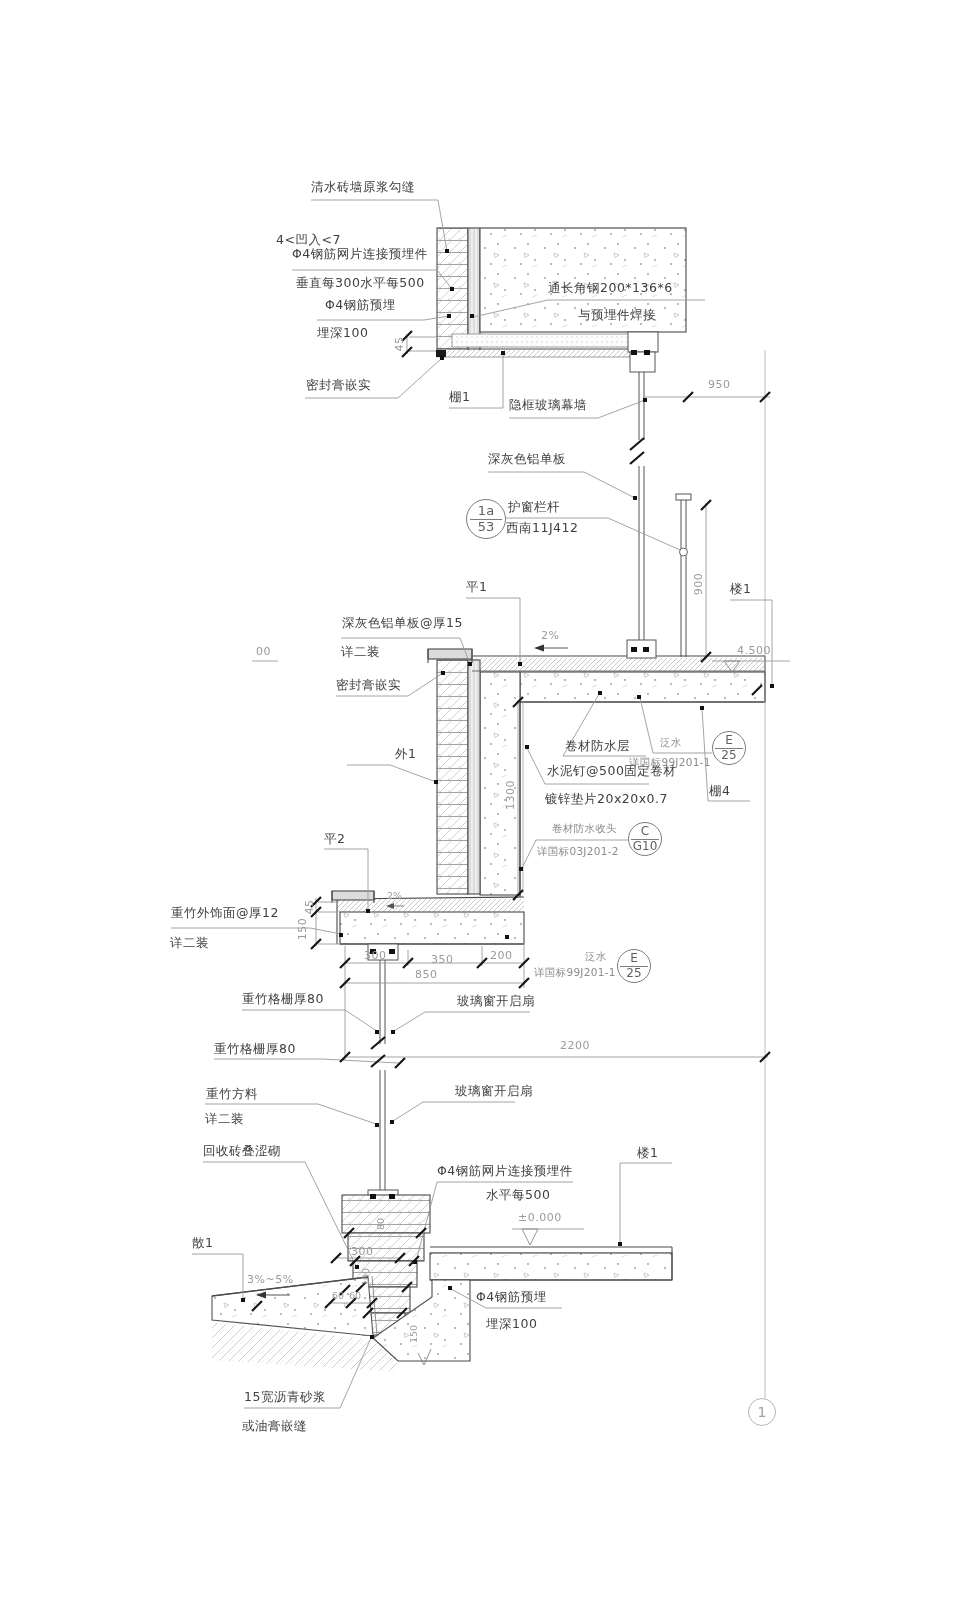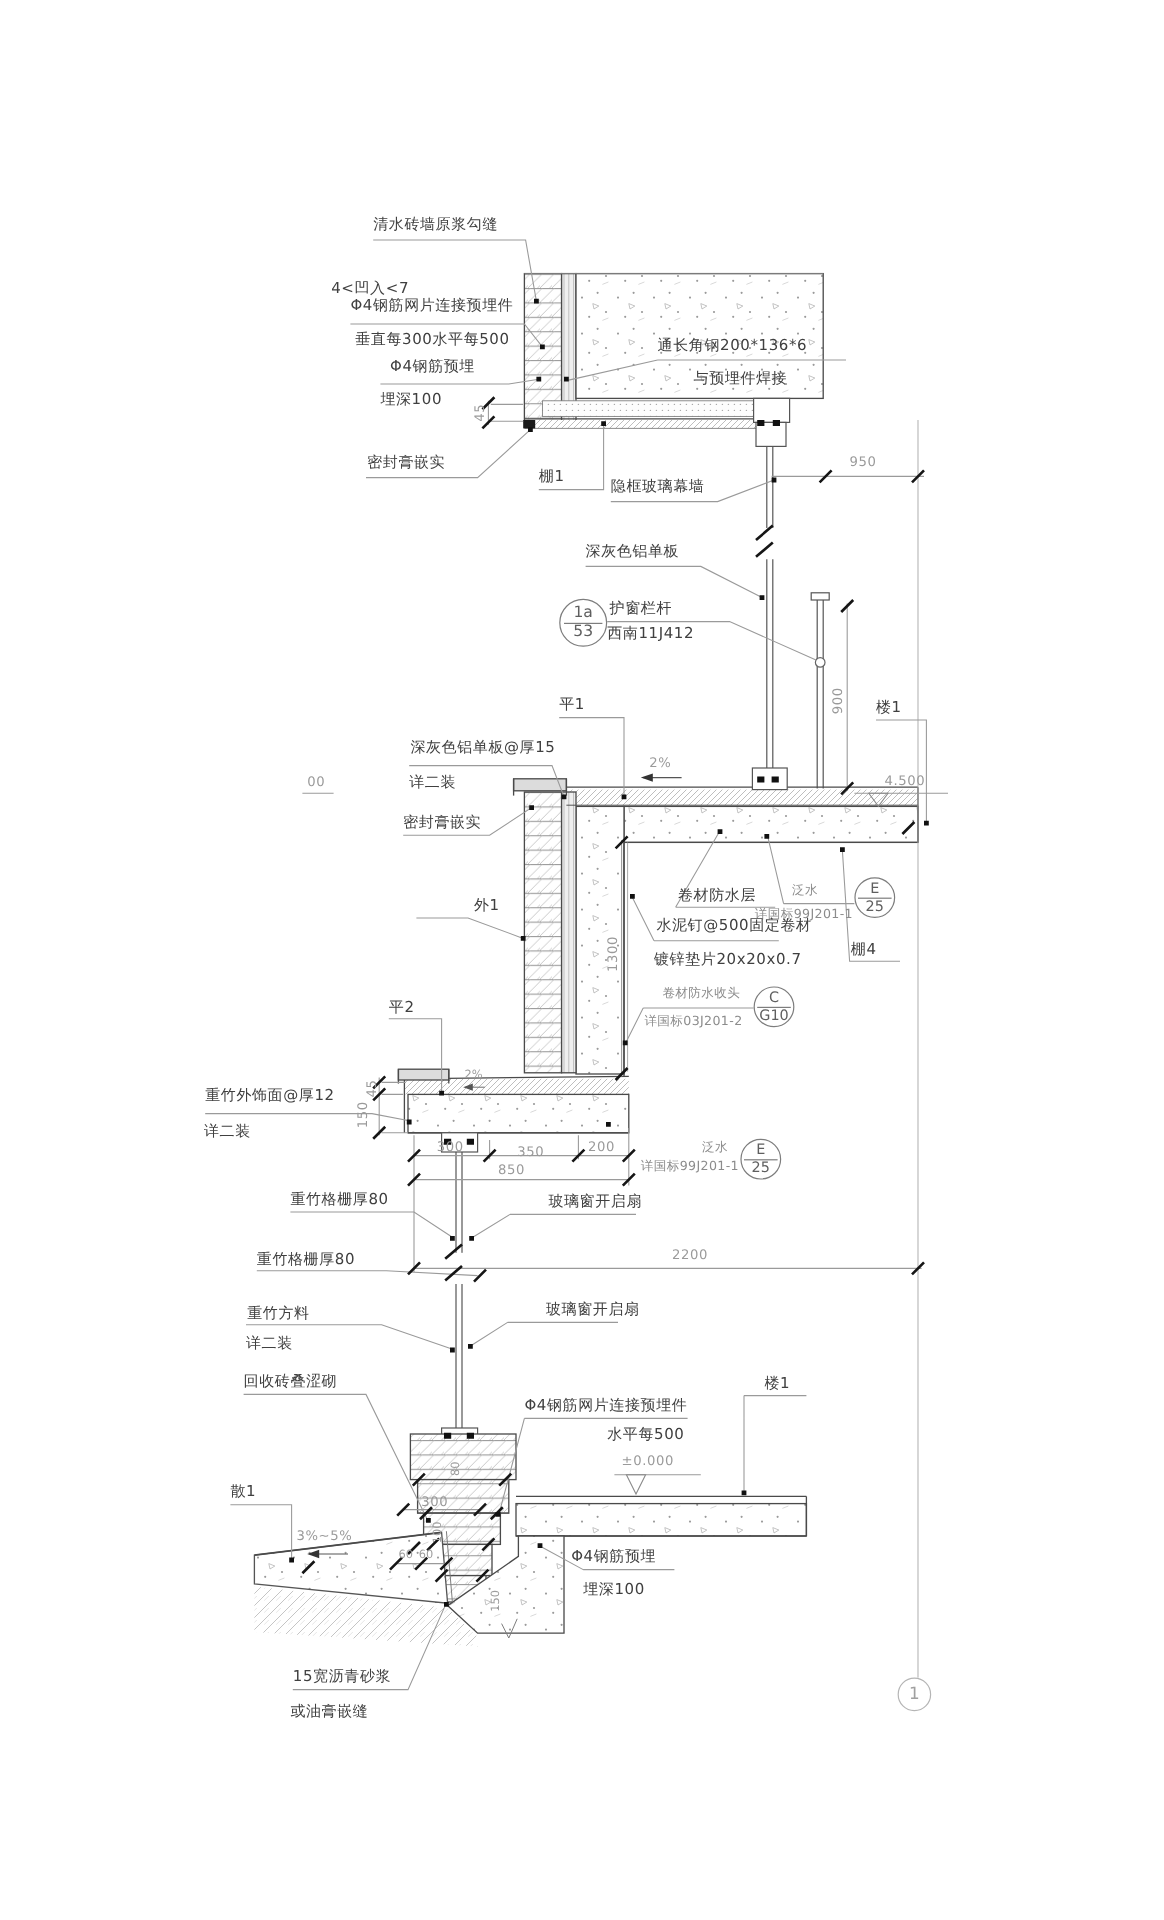--- a/index.html
+++ b/index.html
@@ -272,21 +272,21 @@
       <span class="t ref" style="left: 534px; top: 967px;">详国标99J201-1</span>
       <span class="t lbl" style="left: 242px; top: 992px;">重竹格栅厚80</span>
       <span class="t lbl" style="left: 457px; top: 994px;">玻璃窗开启扇</span>
       <span class="t lbl" style="left: 214px; top: 1042px;">重竹格栅厚80</span>
       <span class="t dim" style="left: 560px; top: 1040px;">2200</span>
       <span class="t lbl" style="left: 455px; top: 1084px;">玻璃窗开启扇</span>
       <span class="t lbl" style="left: 206px; top: 1087px;">重竹方料</span>
       <span class="t lbl" style="left: 205px; top: 1112px;">详二装</span>
       <span class="t lbl" style="left: 203px; top: 1144px;">回收砖叠涩砌</span>
       <span class="t lbl" style="left: 437px; top: 1164px;">Φ4钢筋网片连接预埋件</span>
-      <span class="t lbl" style="left: 486px; top: 1188px; margin-left: 20px;">水平每500</span>
+      <span class="t lbl" style="left: 486px; top: 1188px;">水平每500</span>
       <span class="t lbl" style="left: 637px; top: 1146px;">楼1</span>
       <span class="t dim" style="left: 518px; top: 1212px; text-align: right;">±0.000</span>
       <span class="t lbl" style="left: 192px; top: 1236px;">散1</span>
       <span class="t dim" style="left: 247px; top: 1274px;">3%~5%</span>
       <span class="t dim" style="left: 351px; top: 1246px;">300</span>
       <span class="t sm" style="left: 332px; top: 1291px;">60</span>
       <span class="t sm" style="left: 349px; top: 1291px;">60</span>
       <span class="t sm" style="left: 381px; top: 1224px; transform: translate(-50%, -50%) rotate(-90deg);">80</span>
       <span class="t sm" style="left: 366px; top: 1277px; transform: translate(-50%, -50%) rotate(-90deg);">100</span>
       <span class="t sm" style="left: 414px; top: 1334px; transform: translate(-50%, -50%) rotate(-90deg);">150</span>

